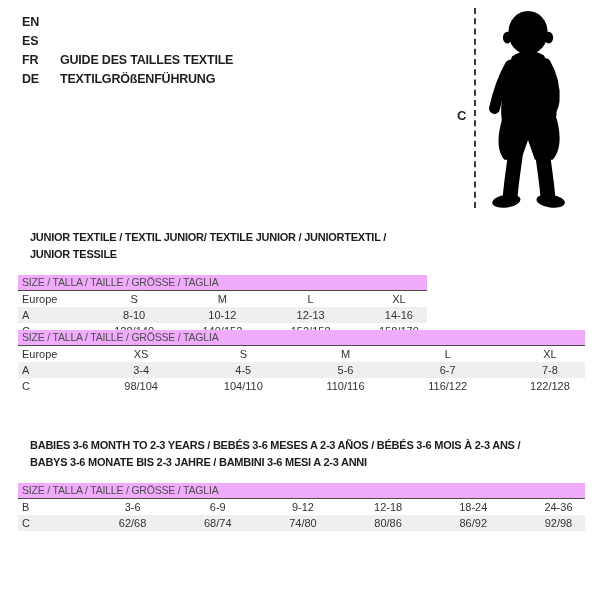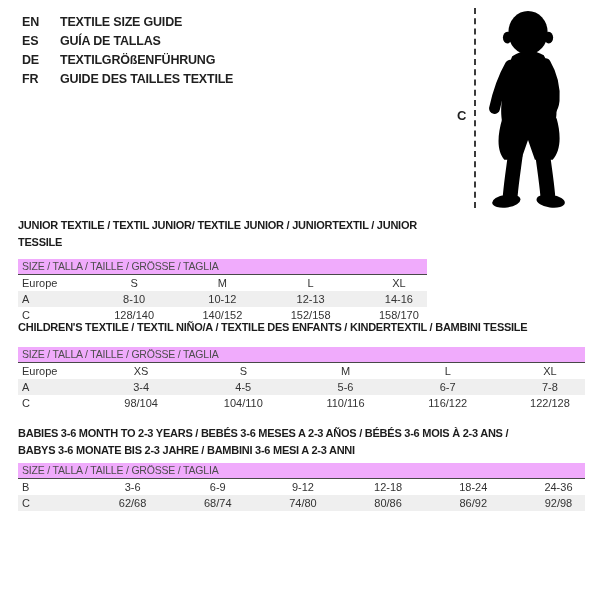--- a/index.html
+++ b/index.html
@@ -16,21 +16,21 @@
   .lang-code{width:38px;}
   .lang-title{white-space:nowrap;}
 
   
   .c-label{position:absolute;left:457px;top:108px;font-weight:bold;font-size:13px;color:#1f1f1f;}
   .dash-line{position:absolute;left:474px;top:8px;height:200px;width:0;border-left:2px dashed #3a3a3a;}
   .baby-svg{position:absolute;left:482px;top:8px;width:95px;height:202px;}
 
   
   .tbl{position:absolute;left:18px;}
-  .tbl h2{margin:0;font-size:11px;font-weight:bold;letter-spacing:-0.25px;color:#1c1c1c;white-space:pre-line;line-height:17px;}
+  .tbl h2{margin:12px;font-size:11px;font-weight:bold;letter-spacing:-0.25px;color:#1c1c1c;white-space:pre-line;line-height:17px;}
   .t0{top:217px;width:409px;}
   .t1{top:319px;width:567px;}
   .t2{top:425px;width:567px;}
   .t0 .size-bar{margin-top:8px;}
   .t1 .size-bar{margin-top:11px;}
   .t2 .size-bar{margin-top:4px;}
   .size-bar{
     height:15px;line-height:15px;background:#f0abfc;color:#4d4d4d;
     font-size:10.5px;padding-left:4px;border-bottom:1px solid #484848;
     letter-spacing:-0.2px;
@@ -45,33 +45,31 @@
   .note-line{font-weight:bold;font-size:10.5px;letter-spacing:-0.25px;line-height:18px;color:#1c1c1c;white-space:nowrap;}
 </style>
 </head>
 <body>
 
 <div class="page">
 
   <div class="lang-block" id="lang-block">
       <div class="lang-row">
         <span class="lang-code">EN</span>
-        <span class="lang-title">TEXTILE SIZE GUIDE</span>
       </div>
       <div class="lang-row">
         <span class="lang-code">ES</span>
-        <span class="lang-title">GUÍA DE TALLAS</span>
+      </div>
+      <div class="lang-row">
+        <span class="lang-code">FR</span>
+        <span class="lang-title">GUIDE DES TAILLES TEXTILE</span>
       </div>
       <div class="lang-row">
         <span class="lang-code">DE</span>
         <span class="lang-title">TEXTILGRÖßENFÜHRUNG</span>
-      </div>
-      <div class="lang-row">
-        <span class="lang-code">FR</span>
-        <span class="lang-title">GUIDE DES TAILLES TEXTILE</span>
       </div>
     </div>
 
   <span class="c-label">C</span>
   <div class="dash-line"></div>
 
   <svg class="baby-svg" viewBox="0 0 95 205" aria-hidden="true">
     <g fill="#000000" stroke="none">
       <ellipse cx="46" cy="25" rx="20" ry="22"></ellipse>
       <ellipse cx="25" cy="30" rx="4.5" ry="6"></ellipse>
@@ -109,21 +107,20 @@
           <div class="tlabel">C</div>
           <div class="tcell">128/140</div>
           <div class="tcell">140/152</div>
           <div class="tcell">152/158</div>
           <div class="tcell">158/170</div>
         </div>
       </div>
   </section>
 
   <section class="tbl t1">
-    <h2>CHILDREN'S TEXTILE / TEXTIL NIÑO/A / TEXTILE DES ENFANTS / KINDERTEXTIL / BAMBINI TESSILE</h2>
     <div class="size-bar">SIZE / TALLA / TAILLE / GRÖSSE / TAGLIA</div>
     <div class="rows">
         <div class="trow">
           <div class="tlabel">Europe</div>
           <div class="tcell">XS</div>
           <div class="tcell">S</div>
           <div class="tcell">M</div>
           <div class="tcell">L</div>
           <div class="tcell">XL</div>
         </div>

